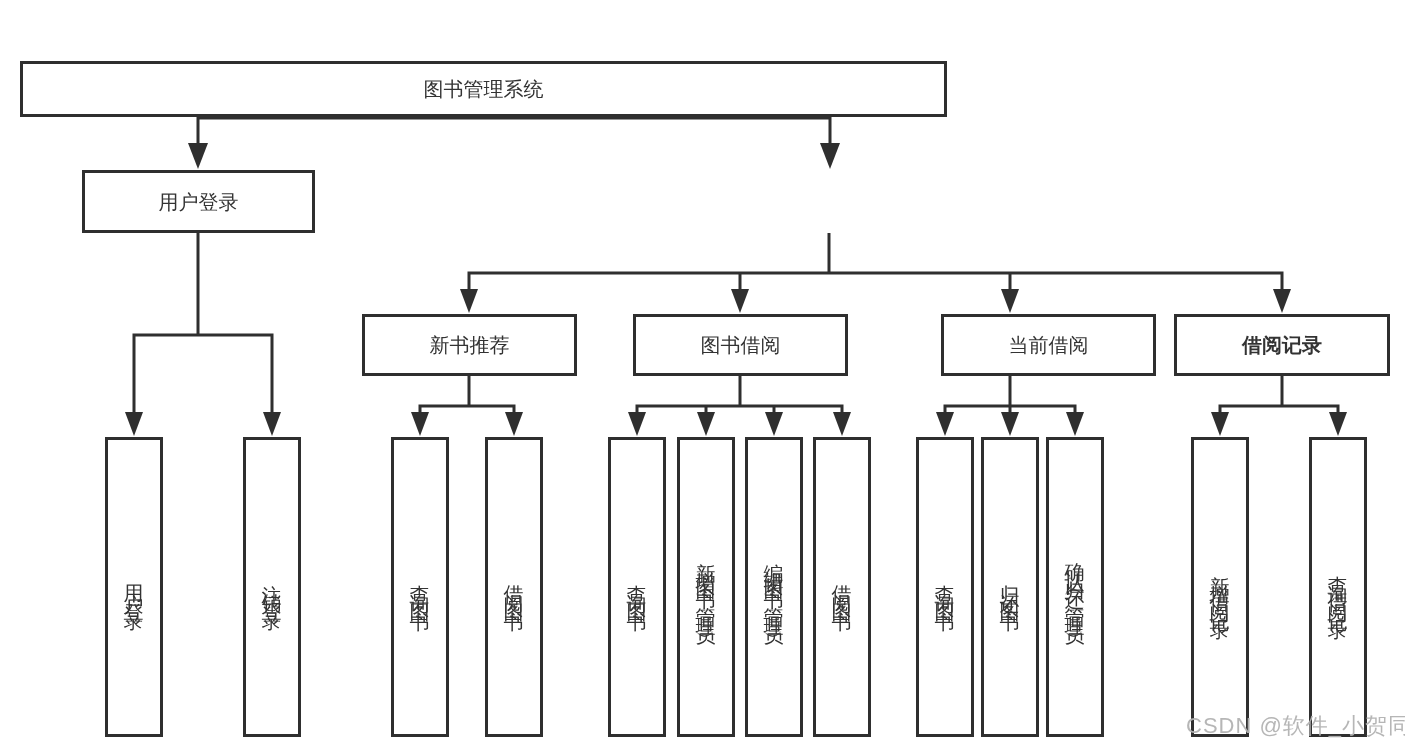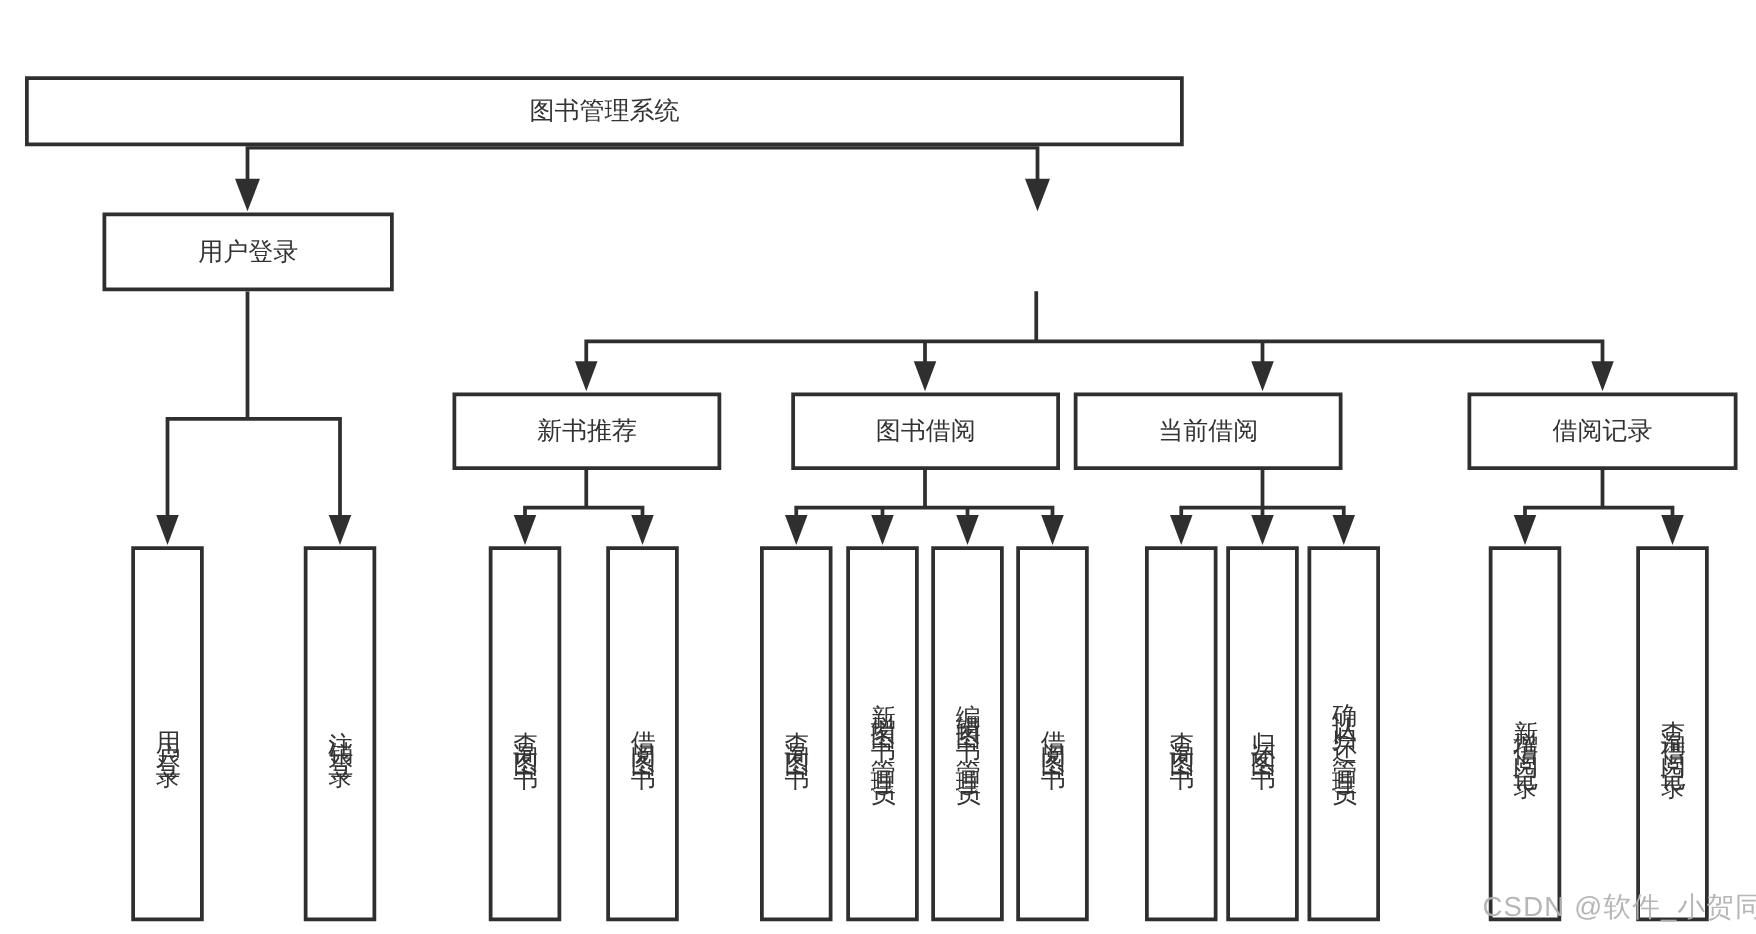--- a/index.html
+++ b/index.html
@@ -114,22 +114,22 @@
       <polygon points="1329,412 1347,412 1338,436"></polygon>
     </g>
   </svg>
 
   <div class="node" style="left:20px; top:13px; width:927px; height:56px;margin-top:48px;">图书管理系统</div>
 
   <div class="node" style="left:82px; top:170px; width:233px; height:63px;">用户登录</div>
 
   <div class="node" style="left:633px; top:314px; width:215px; height:62px;">图书借阅</div>
   <div class="node" style="left:362px; top:314px; width:215px; height:62px;">新书推荐</div>
-  <div class="node" style="left:859px; top:314px; width:215px; height:62px;">当前借阅</div>
-  <div class="node" style="left:1174px; top:314px; width:216px; height:62px;">借阅记录</div>
+  <div class="node" style="left:941px; top:314px; width:215px; height:62px;">当前借阅</div>
+  <div class="node" style="left:1174px; top:314px; width:216px; height:62px;font-weight:bold;">借阅记录</div>
 
   <div class="node vert" style="left:105px; top:437px; width:58px; height:300px;">用户登录</div>
   <div class="node vert" style="left:243px; top:437px; width:58px; height:300px;">注销登录</div>
 
   <div class="node vert" style="left:391px; top:437px; width:58px; height:300px;">查询图书</div>
   <div class="node vert" style="left:485px; top:437px; width:58px; height:300px;">借阅图书</div>
 
   <div class="node vert" style="left:608px; top:437px; width:58px; height:300px;">查询图书</div>
   <div class="node vert" style="left:677px; top:437px; width:58px; height:300px;">新增图书（管理员）</div>
   <div class="node vert" style="left:745px; top:437px; width:58px; height:300px;">编辑图书（管理员）</div>

